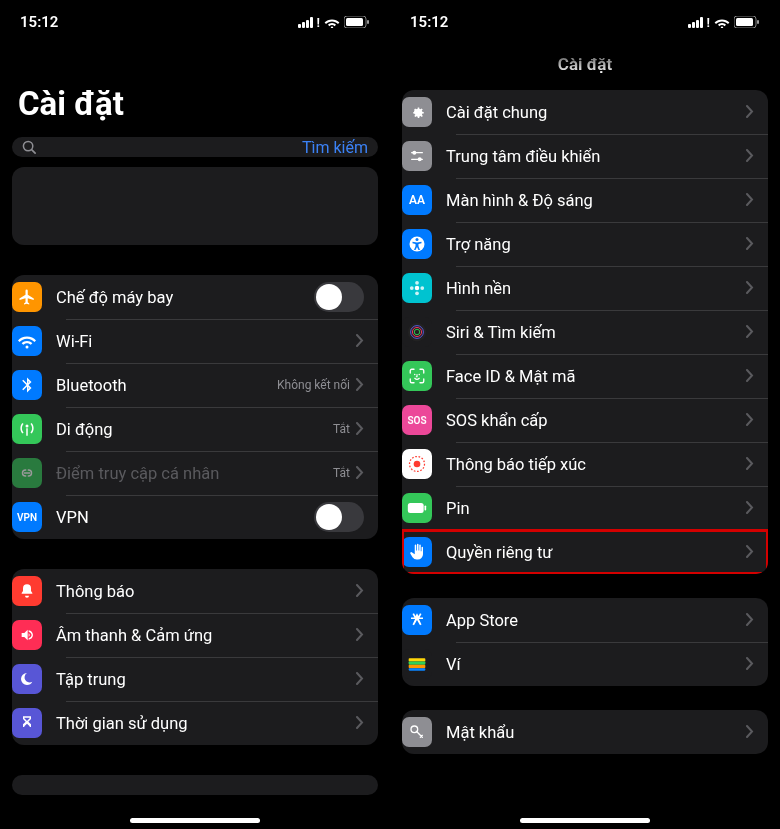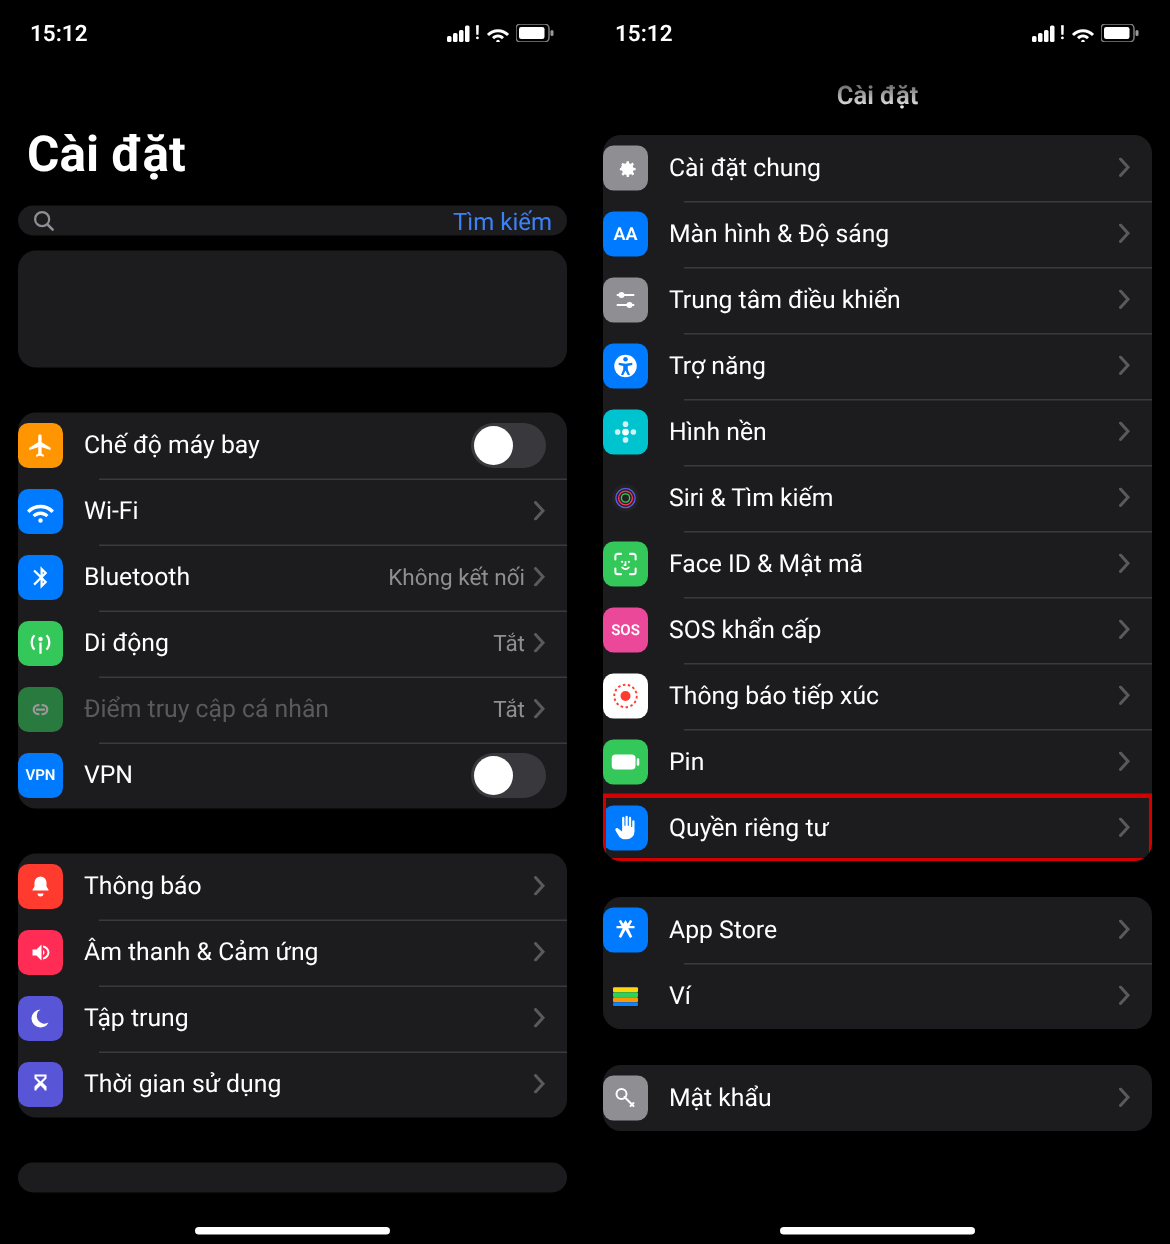--- a/index.html
+++ b/index.html
@@ -94,21 +94,21 @@
     border-radius: 7px;
     display: flex;
     align-items: center;
     justify-content: center;
     margin-right: 14px;
     flex-shrink: 0;
     font-size: 15px;
     font-weight: 600;
   }
   .row-label { flex: 1; font-size: 16.5px; color: #fff; }
-  .row-value { color: #8e8e93; font-size: 15px; margin-right: 6px; }
+  .row-value { color: #8e8e93; font-size: 12px; margin-right: 6px; }
   .chevron { color: #5a5a5e; flex-shrink: 0; }
   .toggle {
     width: 50px; height: 30px; border-radius: 15px;
     background: #39393d; position: relative; flex-shrink:0;
   }
   .toggle::after {
     content: ""; position: absolute; left: 2px; top: 2px;
     width: 26px; height: 26px; border-radius: 50%; background: #fff;
   }
   .scroll { flex: 1; overflow-y: hidden; }
@@ -326,41 +326,41 @@
           <svg width="18" height="18" viewBox="0 0 24 24">
               <path d="M12 8a4 4 0 100 8 4 4 0 000-8zm9 4l-2-.3a7 7 0 00-.6-1.5l1.2-1.6-1.4-1.4-1.6 1.2a7 7 0 00-1.5-.6L15 6h-2l-.3 2a7 7 0 00-1.5.6L9.6 7.4 8.2 8.8l1.2 1.6a7 7 0 00-.6 1.5L7 12v2l2 .3a7 7 0 00.6 1.5l-1.2 1.6 1.4 1.4 1.6-1.2a7 7 0 001.5.6L13 20h2l.3-2a7 7 0 001.5-.6l1.6 1.2 1.4-1.4-1.2-1.6a7 7 0 00.6-1.5L21 14v-2z" fill="#fff"></path>
             </svg>
         </div>
         <span class="row-label">Cài đặt chung</span>
         <span class="chevron"><svg width="8" height="13" viewBox="0 0 8 13">
               <path d="M1 1l5 5.5L1 12" stroke="#5a5a5e" stroke-width="2" fill="none" stroke-linecap="round"></path>
             </svg></span>
       </div>
       <div class="row">
-        <div class="row-icon" style="background:#007aff;font-size:12px;">AA</div>
-        <span class="row-label">Màn hình &amp; Độ sáng</span>
-        <span class="chevron"><svg width="8" height="13" viewBox="0 0 8 13">
-              <path d="M1 1l5 5.5L1 12" stroke="#5a5a5e" stroke-width="2" fill="none" stroke-linecap="round"></path>
-            </svg></span>
-      </div>
-      <div class="row">
         <div class="row-icon" style="background:#8e8e93">
           <svg width="16" height="16" viewBox="0 0 24 24">
               <circle cx="8" cy="7" r="3" fill="#fff"></circle>
               <rect x="3" y="6" width="18" height="2" rx="1" fill="#fff"></rect>
               <circle cx="16" cy="17" r="3" fill="#fff"></circle>
               <rect x="3" y="16" width="18" height="2" rx="1" fill="#fff"></rect>
             </svg>
         </div>
         <span class="row-label">Trung tâm điều khiển</span>
         <span class="chevron"><svg width="8" height="13" viewBox="0 0 8 13">
               <path d="M1 1l5 5.5L1 12" stroke="#5a5a5e" stroke-width="2" fill="none" stroke-linecap="round"></path>
             </svg></span>
       </div>
       <div class="row">
+        <div class="row-icon" style="background:#007aff;font-size:12px;">AA</div>
+        <span class="row-label">Màn hình &amp; Độ sáng</span>
+        <span class="chevron"><svg width="8" height="13" viewBox="0 0 8 13">
+              <path d="M1 1l5 5.5L1 12" stroke="#5a5a5e" stroke-width="2" fill="none" stroke-linecap="round"></path>
+            </svg></span>
+      </div>
+      <div class="row">
         <div class="row-icon" style="background:#007aff">
           <svg width="18" height="18" viewBox="0 0 24 24">
               <circle cx="12" cy="12" r="10" fill="#fff"></circle>
               <circle cx="12" cy="6" r="2" fill="#007aff"></circle>
               <path d="M6 9l6 1 6-1v2l-4 1v3l2 5h-2l-2-4-2 4H8l2-5v-3l-4-1V9z" fill="#007aff"></path>
             </svg>
         </div>
         <span class="row-label">Trợ năng</span>
         <span class="chevron"><svg width="8" height="13" viewBox="0 0 8 13">
               <path d="M1 1l5 5.5L1 12" stroke="#5a5a5e" stroke-width="2" fill="none" stroke-linecap="round"></path>

